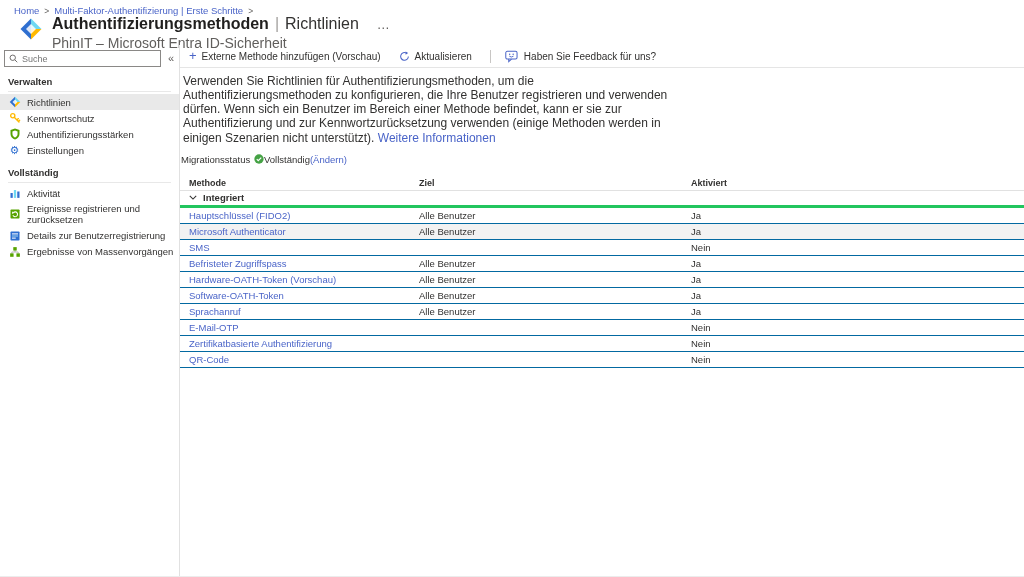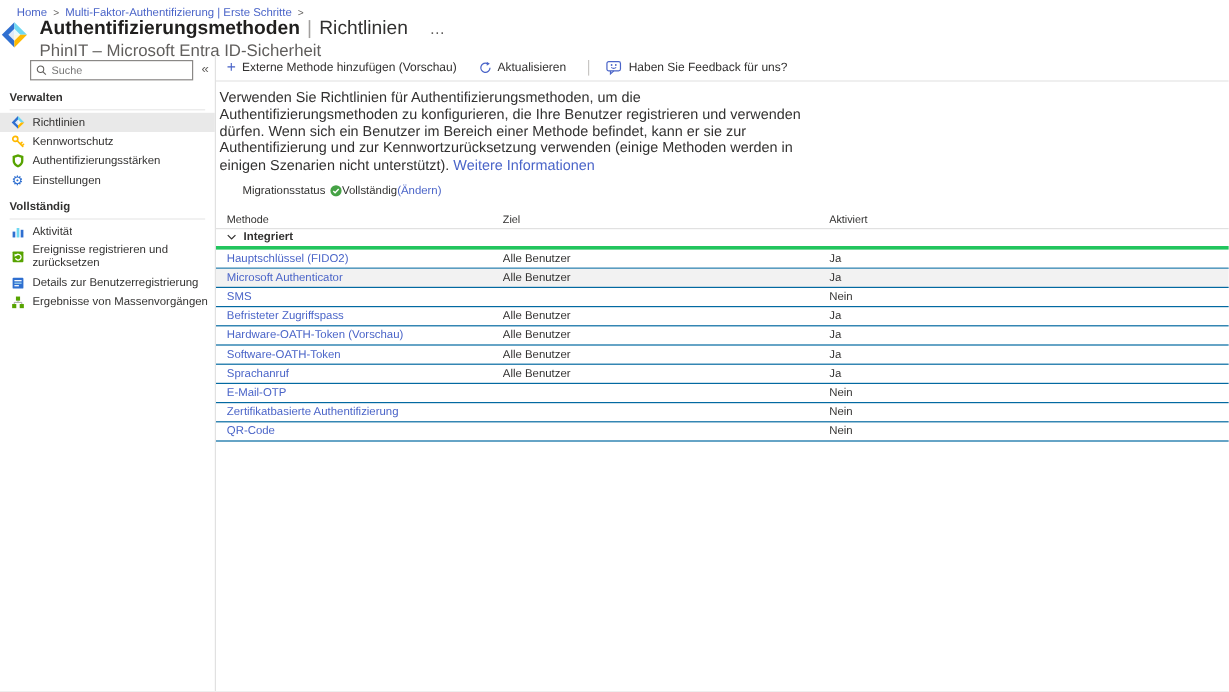--- a/index.html
+++ b/index.html
@@ -11,34 +11,34 @@
     border-bottom:1px solid #ececec;
   }
   a { text-decoration:none; }
   .link { color:#4a64c8; cursor:pointer; }
 
   
   .breadcrumb { position:absolute; top:5px; left:14px; font-size:9.5px; white-space:nowrap; }
   .breadcrumb .sep { color:#605e5c; margin:0 5px; font-size:8.5px; }
 
   
-  .page-header { position:absolute; top:15px; left:0; display:flex; align-items:flex-start; }
+  .page-header { position:absolute; top:15px; left:19px; display:flex; align-items:flex-start; }
   .title-icon { width:24px; height:24px; margin-top:2px; }
   .title-block { margin-left:9px; }
   .title-line { font-size:16px; line-height:18px; white-space:nowrap; }
   .title-name { font-weight:bold; color:#201f1e; }
   .title-pipe { color:#a19f9d; margin:0 6px; }
   .title-blade { color:#323130; }
   .title-more { color:#605e5c; margin-left:18px; font-size:13px; cursor:pointer; letter-spacing:1px; }
   .tenant { font-size:14px; color:#605e5c; margin-top:1px; }
 
   
   .content { position:absolute; top:45px; left:0; right:0; bottom:0; display:flex; }
   .sidebar { width:180px; flex-shrink:0; border-right:1px solid #e1e1e1; padding-top:5px; }
-  .search-row { display:flex; align-items:center; padding:0 5px 0 25px; }
+  .search-row { display:flex; align-items:center; padding:0 5px 0 4px; }
   .search-box { flex:1; display:flex; align-items:center; border:1px solid #8a8886; height:17px; padding:0 4px; background:#fff; }
   .search-box svg { flex-shrink:0; margin-right:4px; }
   .search-box input { border:none; outline:none; width:100%; font-size:9px; font-family:inherit; color:#323130; padding:0; background:transparent; }
   .collapse { margin-left:7px; color:#605e5c; font-size:11px; cursor:pointer; line-height:1; }
 
   .nav-sec-head { margin:9px 8px 2px; padding-bottom:4px; border-bottom:1px solid #e8e8e8; font-weight:bold; font-size:9.5px; color:#323130; }
   .nav-item { display:flex; align-items:center; gap:6px; padding:2px 4px 2px 8px; min-height:16px; font-size:9.5px; cursor:pointer; color:#323130; }
   .nav-item.selected { background:#e9e9e9; }
   .nav-item .ic { width:13px; flex-shrink:0; display:flex; justify-content:center; align-items:center; }
   .nav-item .lbl { white-space:nowrap; overflow:hidden; }
@@ -46,28 +46,28 @@
   .gear-glyph { font-family:"DejaVu Sans",sans-serif; color:#2f6fd0; font-size:11px; line-height:1; }
 
   
   .main { flex:1; min-width:0; }
   .toolbar { display:flex; align-items:center; height:23px; padding-left:9px; border-bottom:1px solid #e5e5e5; font-size:10px; }
   .cmd { display:flex; align-items:center; gap:5px; margin-right:18px; cursor:pointer; color:#323130; white-space:nowrap; }
   .plus-glyph { color:#4a64c8; font-size:13px; line-height:1; margin-top:-1px; }
   .tb-divider { width:1px; height:13px; background:#c8c6c4; margin-right:14px; }
 
   .desc { margin:6px 0 0 3px; width:500px; font-size:12px; line-height:1.18; color:#323130; }
-  .migration { display:flex; margin:9px 0 0 22px; font-size:9.5px; align-items:center; }
+  .migration { display:flex; margin:9px 0 0 1px; font-size:9.5px; align-items:center; }
   .mig-label { width:73px; flex-shrink:0; }
   .mig-status { display:flex; align-items:center; gap:0; }
 
   
   .table { margin-top:11px; font-size:9.5px; }
   .t-row { display:grid; grid-template-columns:230px 272px auto; padding-left:9px; align-items:center; height:16px; border-bottom:1px solid #0369a1; }
-  .t-head { font-weight:normal; height:15px; border-bottom:1px solid #e1e1e1; font-size:9px; }
+  .t-head { font-weight:bold; height:15px; border-bottom:1px solid #e1e1e1; font-size:9px; }
   .t-group { border-bottom:3px solid #22c55e; height:17px; }
   .t-group .grp { display:flex; align-items:center; gap:6px; font-weight:bold; }
   .t-row.hl { background:#f2f2f2; }
   .cell { white-space:nowrap; overflow:hidden; }
 </style>
 </head>
 <body>
 
 <div class="breadcrumb">
   <a class="link">Home</a><span class="sep">&gt;</span><a class="link">Multi-Faktor-Authentifizierung | Erste Schritte</a><span class="sep">&gt;</span>

